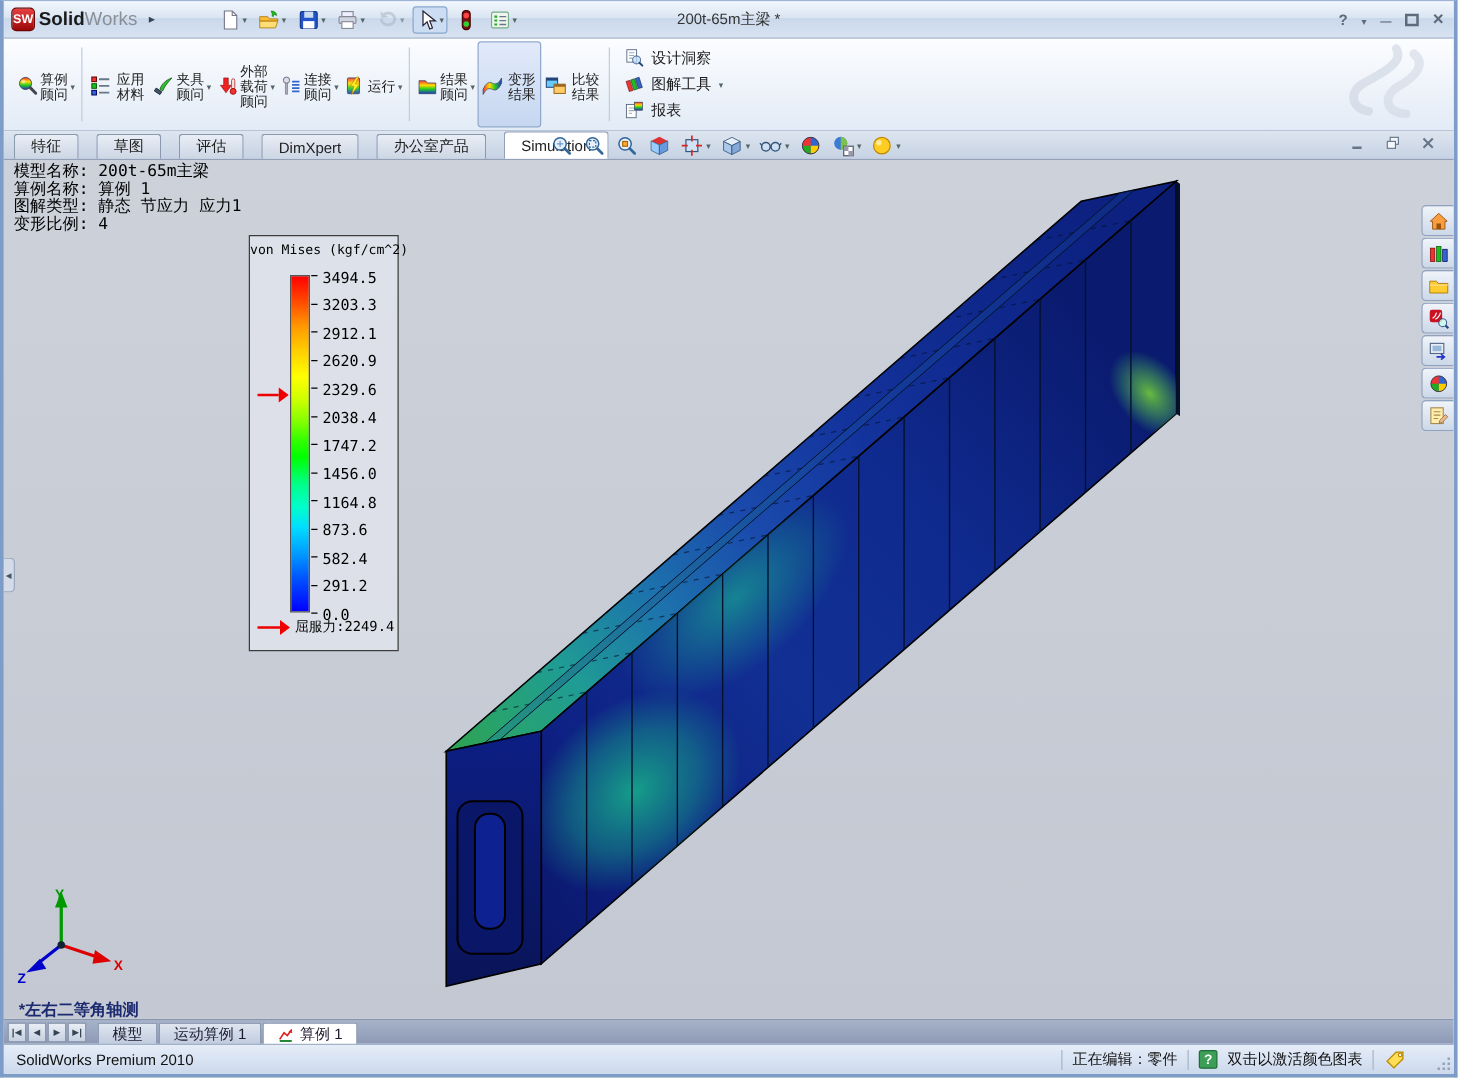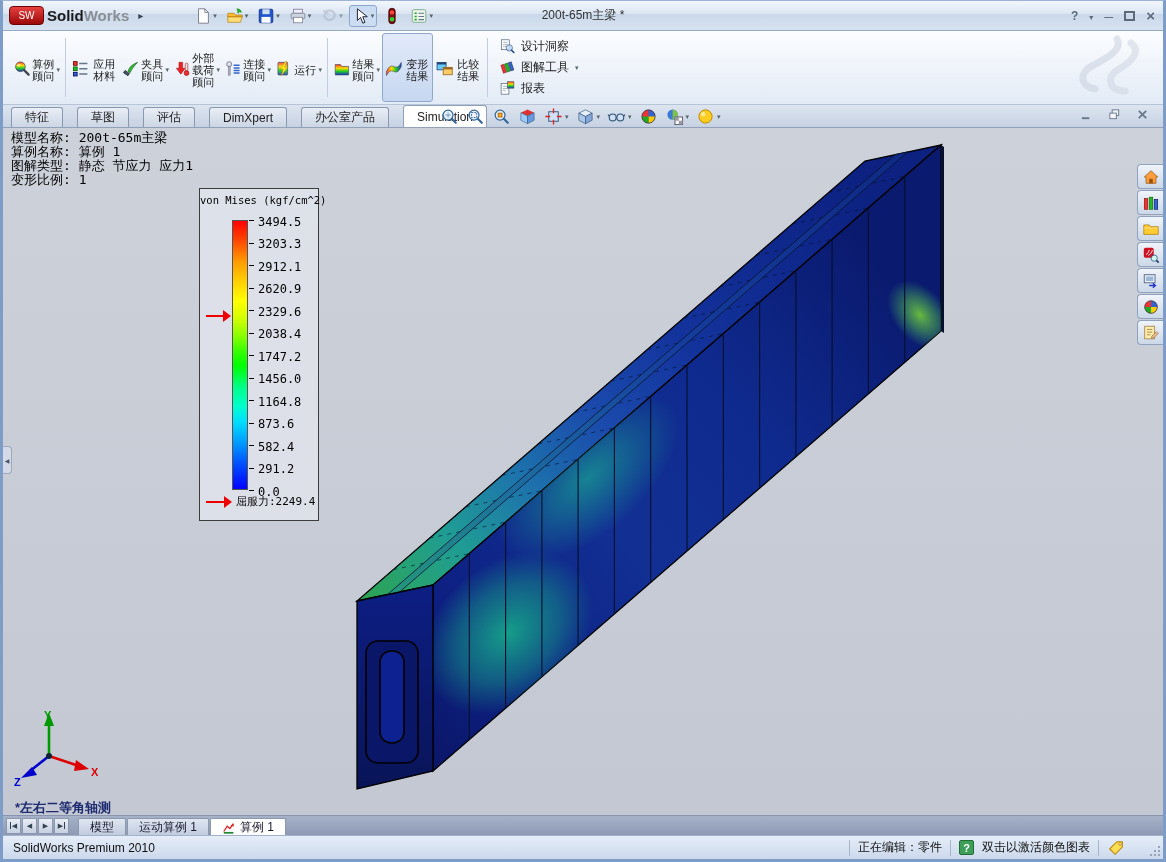--- a/index.html
+++ b/index.html
@@ -1,24 +1,24 @@
 <!DOCTYPE html>
 <html><head>
 <meta charset="utf-8">
 <style>
   *{margin:0;padding:0;box-sizing:border-box}
   body{font-family:"Liberation Sans","DejaVu Sans",sans-serif;background:#8aa;width:1166px}
   .window{width:1166px;height:862px;border:3px solid #7d9cc8;border-top:1px solid #9db4d6;background:#eef2f8;position:relative;overflow:hidden}
   
   .titlebar{height:30px;background:linear-gradient(#f2f7fd,#dae5f2 45%,#c9d8ea 46%,#d8e3f1);border-bottom:1px solid #96a9c4;display:flex;align-items:center;padding:0 6px;position:relative}
   .brand{display:flex;align-items:center;gap:3px;z-index:2}
-  .swcube{width:35px;height:19px;background:linear-gradient(#e84040,#9c0808);color:#fff;font-weight:normal;font-size:10px;border-radius:4px;display:flex;align-items:center;justify-content:center;border:1px solid #6d0505}
+  .swcube{width:19px;height:19px;background:linear-gradient(#e84040,#9c0808);color:#fff;font-weight:bold;font-size:10px;border-radius:4px;display:flex;align-items:center;justify-content:center;border:1px solid #6d0505}
   .bname{font-size:15px}
   .bname .b1{font-weight:bold;color:#1a1a1a}
-  .bname .b2{font-weight:bold;color:#8a8f96}
+  .bname .b2{font-weight:normal;color:#8a8f96}
   .flyout{color:#345;font-size:10px;margin:0 6px}
   .flyout::after{content:'▸'}
   .qat{display:flex;margin-left:42px;gap:3px;z-index:2}
   .qbtn{display:flex;align-items:center;padding:1px 2px;border:1px solid transparent;border-radius:3px}
   .qbtn.pressed{background:#ccdcf2;border-color:#8aa8cc}
   .qbtn.dis{opacity:.55}
   .qic{width:18px;height:18px}
   .dd{font-size:7px;color:#55master67;color:#566;margin-left:1px}
   .doc-title{position:absolute;left:0;right:0;text-align:center;font-size:12px;color:#333;pointer-events:none}
   .search{position:absolute;right:112px;display:flex;align-items:center;width:202px;height:20px;background:#fff;border:1px solid #8c9cb4;border-radius:11px;padding:0 6px;font-size:12px;color:#333;gap:3px}
@@ -571,21 +571,21 @@
       <polygon points="380,468 392,465.5 399,471.5 387,474.2" fill="#1535c0" opacity=".85"></polygon>
       <polygon points="354,473 430,457 430,643 354,661" fill="url(#gFront)" stroke="#000" stroke-width="1.3"></polygon>
       <rect x="363" y="513" width="52" height="122" rx="12" fill="#0a1768" stroke="#000" stroke-width="1.6"></rect>
       <rect x="377" y="523" width="24" height="92" rx="11" fill="#0e2190" stroke="#000" stroke-width="1.6"></rect>
     </svg>
 
     <div class="model-info">
       <div>模型名称: 200t-65m主梁</div>
       <div>算例名称: 算例 1</div>
       <div>图解类型: 静态 节应力 应力1</div>
-      <div>变形比例: 1</div>
+      <div>变形比例: 4</div>
     </div>
 
     <div class="legend">
       <div class="lg-title">von Mises (kgf/cm^2)</div>
       <div class="lg-bar"></div>
       <div>
           <span class="lg-tickmark" style="top:31px"></span>
           <span class="lg-val" style="top:25.5px">3494.5</span>
           <span class="lg-tickmark" style="top:53.5px"></span>
           <span class="lg-val" style="top:48px">3203.3</span>

